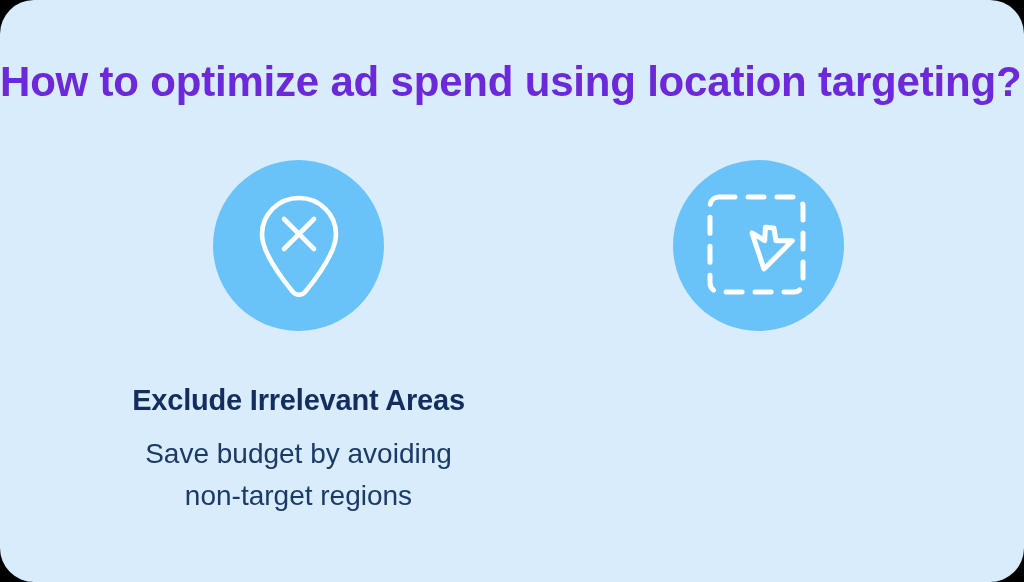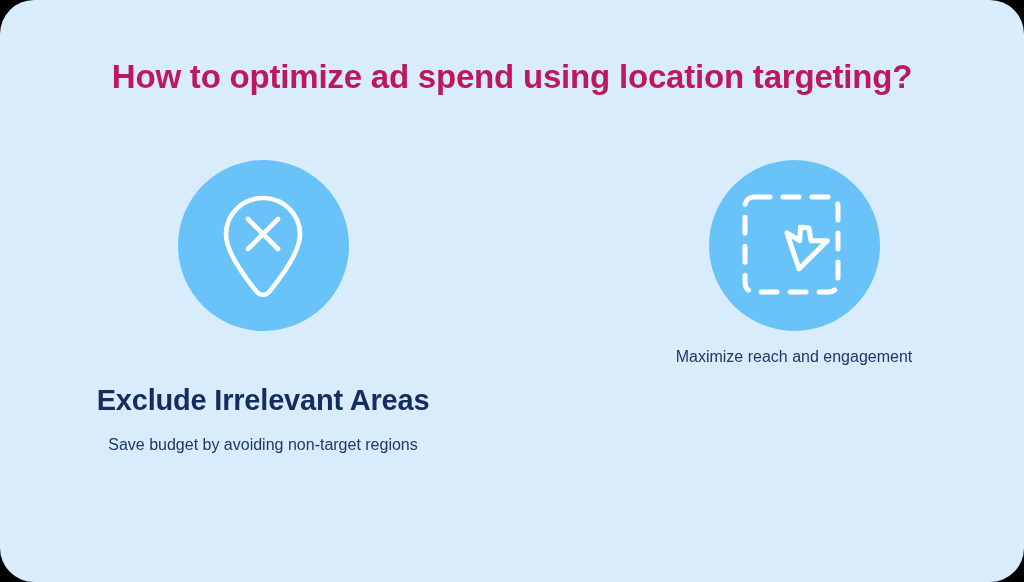--- a/index.html
+++ b/index.html
@@ -20,36 +20,35 @@
     height: 582px;
     background: #d8ecfb;
     border-radius: 34px;
     overflow: hidden;
   }
   .headline {
     position: absolute;
     left: 0;
     right: 0;
     top: 58px;
-    text-align: center;
-    color: #be185d;
-    font-size: 33px;
+    color: #6d28d9;
+    font-size: 42px;
     font-weight: bold;
     letter-spacing: -0.2px;
     line-height: 1.15;
   }
   .columns {
     position: absolute;
     left: 0;
     right: 0;
     top: 160px;
     display: flex;
     flex-direction: row;
     align-items: flex-start;
-    justify-content: space-between;
+    justify-content: center;
     margin-left: 33px;
   }
   .column {
     width: 460px;
     display: flex;
     flex-direction: column;
     align-items: center;
   }
   .icon-circle {
     width: 171px;
@@ -72,21 +71,21 @@
     text-align: center;
     letter-spacing: -0.2px;
     max-width: 400px;
   }
   .card-title.wide {
     max-width: 396px;
   }
   .card-desc {
     margin-top: 14px;
     color: #1c3a66;
-    font-size: 16px;
+    font-size: 28px;
     font-weight: normal;
     line-height: 1.48;
     text-align: center;
     max-width: 330px;
   }
   .card-desc.single {
     max-width: 420px;
   }
 </style>
 </head>
@@ -114,17 +113,16 @@
 
     <div class="column">
       <div class="icon-circle">
         <span>
           <svg width="118" height="118" viewBox="0 0 118 118" fill="none" xmlns="http://www.w3.org/2000/svg">
             <rect x="10" y="10" width="93" height="95" rx="9" ry="9" stroke="#ffffff" stroke-width="5" stroke-linecap="round" stroke-dasharray="16 13" fill="none"></rect>
             <path d="M64 82 L64 122 L75.5 110.5 L86 118 L92.5 112.5 L83.5 102.5 L98 99 Z" transform="rotate(-135 64 82)" stroke="#ffffff" stroke-width="5" stroke-linejoin="round" fill="#69c3f8"></path>
           </svg>
         </span>
       </div>
-      <div class="card-desc single">Maximize reach and engagement</div>
     </div>
 
   </div>
 </div>
 
 </body></html>

